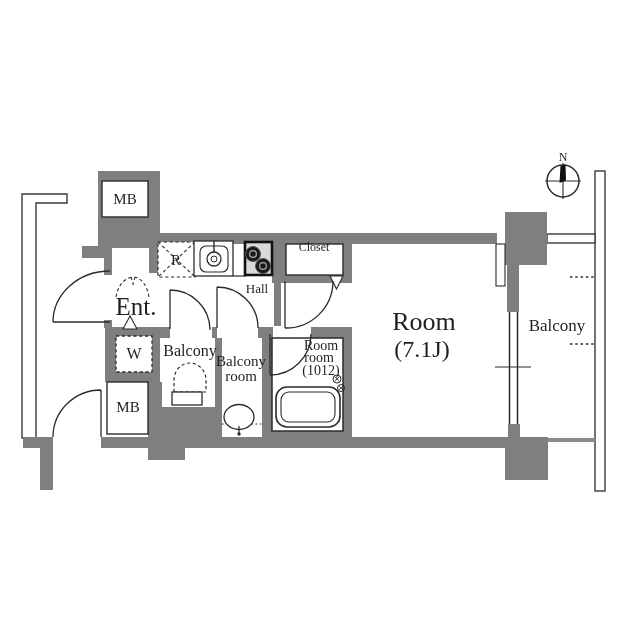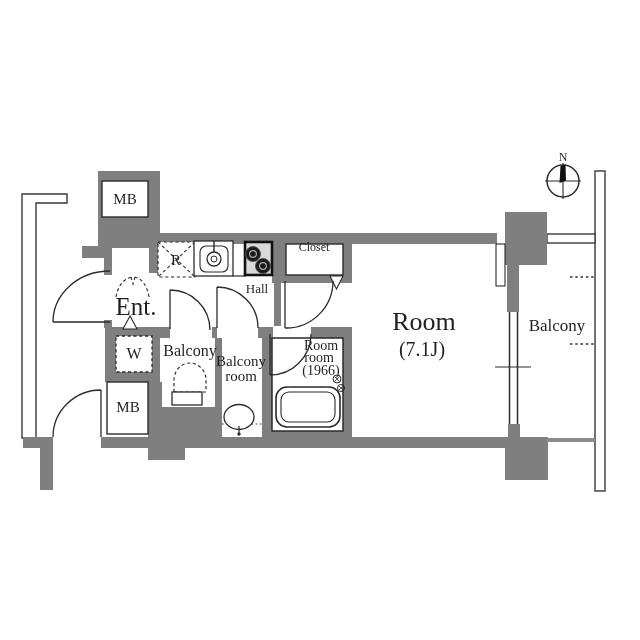--- a/index.html
+++ b/index.html
@@ -146,20 +146,20 @@
 <span class="lbl" style="left:176px;top:260px;font-size:15px">R</span>
 <span class="lbl" style="left:257px;top:288px;font-size:13px">Hall</span>
 <span class="lbl" style="left:314px;top:247px;font-size:12px">Closet</span>
 <span class="lbl" style="left:136px;top:306px;font-size:25px">Ent.</span>
 <span class="lbl" style="left:134px;top:354px;font-size:16px">W</span>
 <span class="lbl" style="left:190px;top:351px;font-size:16px">Balcony</span>
 <span class="lbl" style="left:241px;top:361px;font-size:15px">Balcony</span>
 <span class="lbl" style="left:241px;top:376px;font-size:15px">room</span>
 <span class="lbl" style="left:321px;top:346px;font-size:14px">Room</span>
 <span class="lbl" style="left:319px;top:358px;font-size:14px">room</span>
-<span class="lbl" style="left:321px;top:371px;font-size:14px">(1966)</span>
+<span class="lbl" style="left:321px;top:371px;font-size:14px">(1012)</span>
 <span class="lbl" style="left:128px;top:407px;font-size:15px">MB</span>
 <span class="lbl" style="left:424px;top:322px;font-size:26px">Room</span>
-<span class="lbl" style="left:422px;top:349px;font-size:20px">(7.1J)</span>
+<span class="lbl" style="left:422px;top:349px;font-size:24px">(7.1J)</span>
 <span class="lbl" style="left:557px;top:325px;font-size:17px">Balcony</span>
 <span class="lbl upright" style="left:563px;top:157px;font-size:12px">N</span>
 
 </div>
 
 </body></html>

